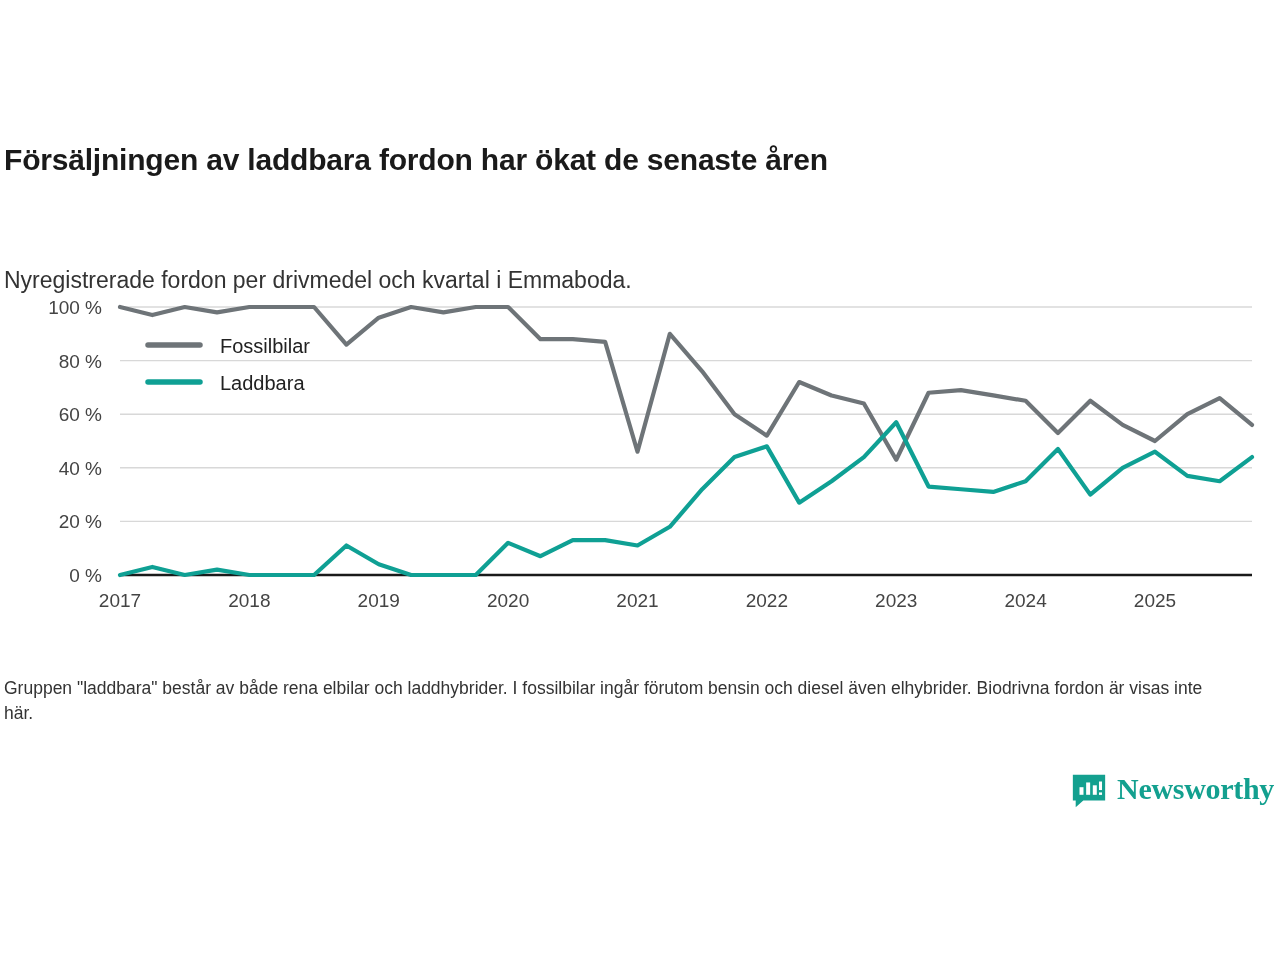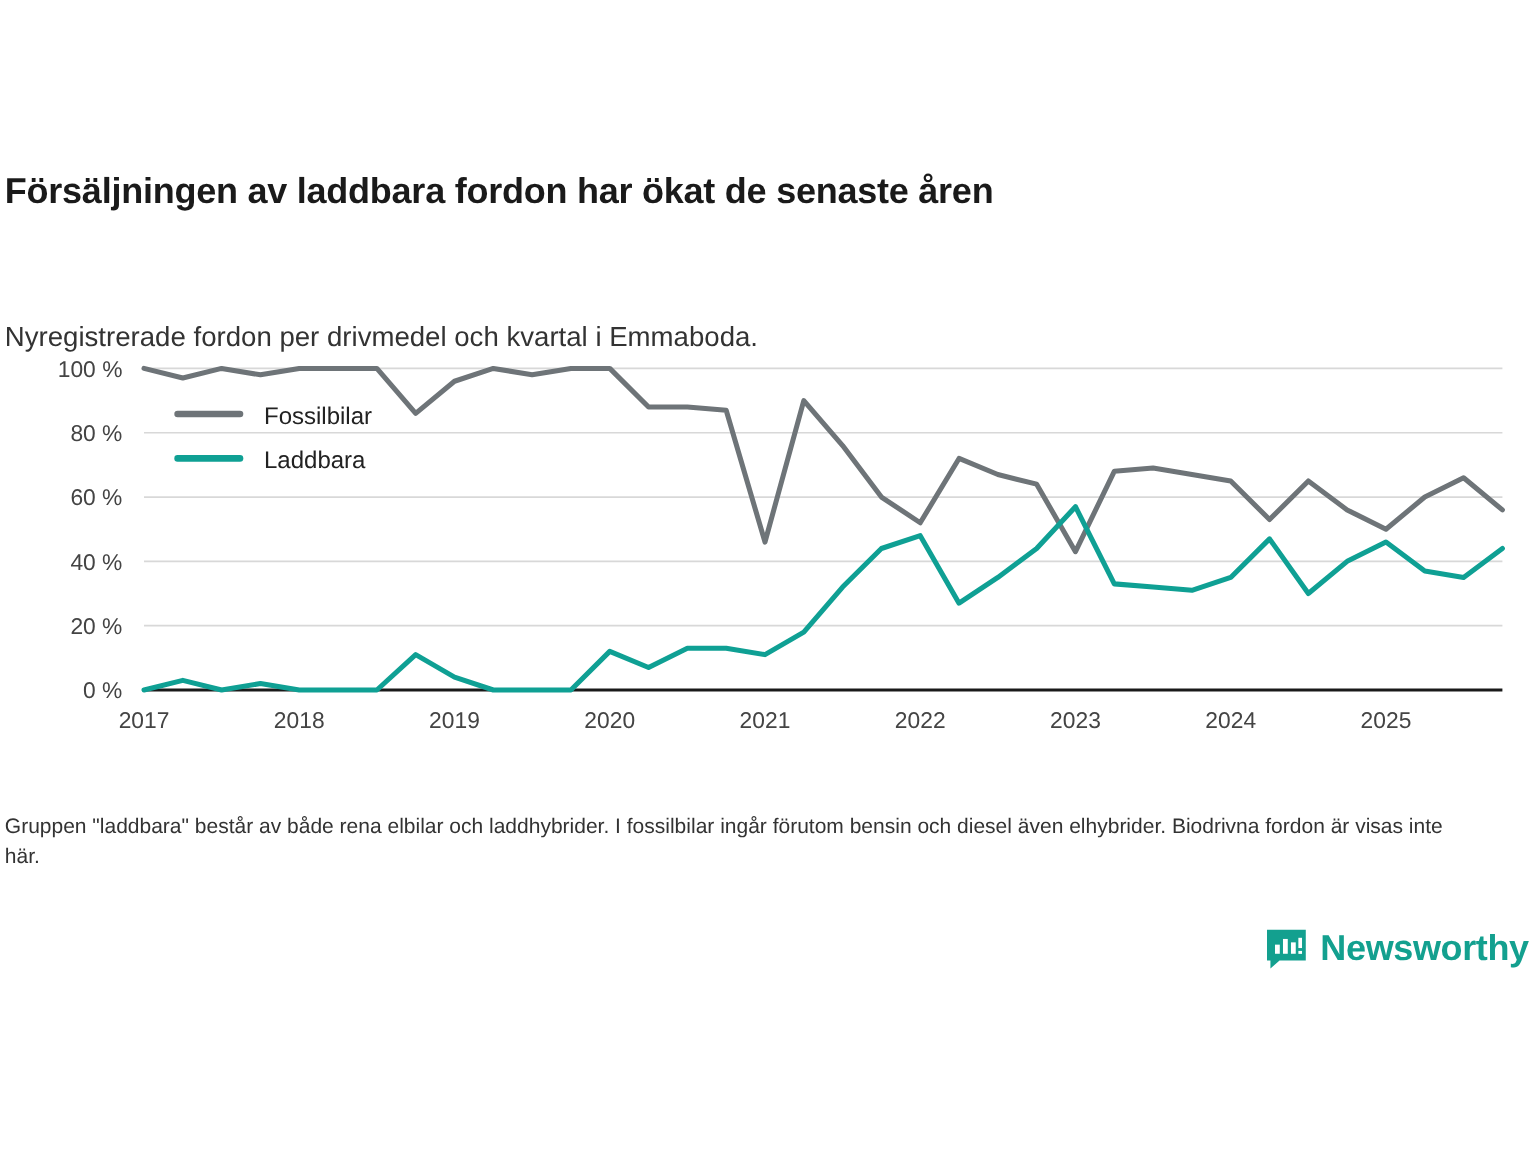--- a/index.html
+++ b/index.html
@@ -58,22 +58,22 @@
     width: 1210px;
     font-size: 17.5px;
     line-height: 1.45;
     color: #333333;
   }
   .brand {
     position: absolute;
     right: 6px;
     top: 772px;
     display: flex;
-    align-items: center;
     gap: 9px;
+    font-family: Liberation Serif, serif;
   }
   .brand-name {
     font-size: 30px;
     font-weight: bold;
     color: #13a08f;
     letter-spacing: -0.3px;
   }
   .brand-mark {
     width: 38px;
     height: 38px;

